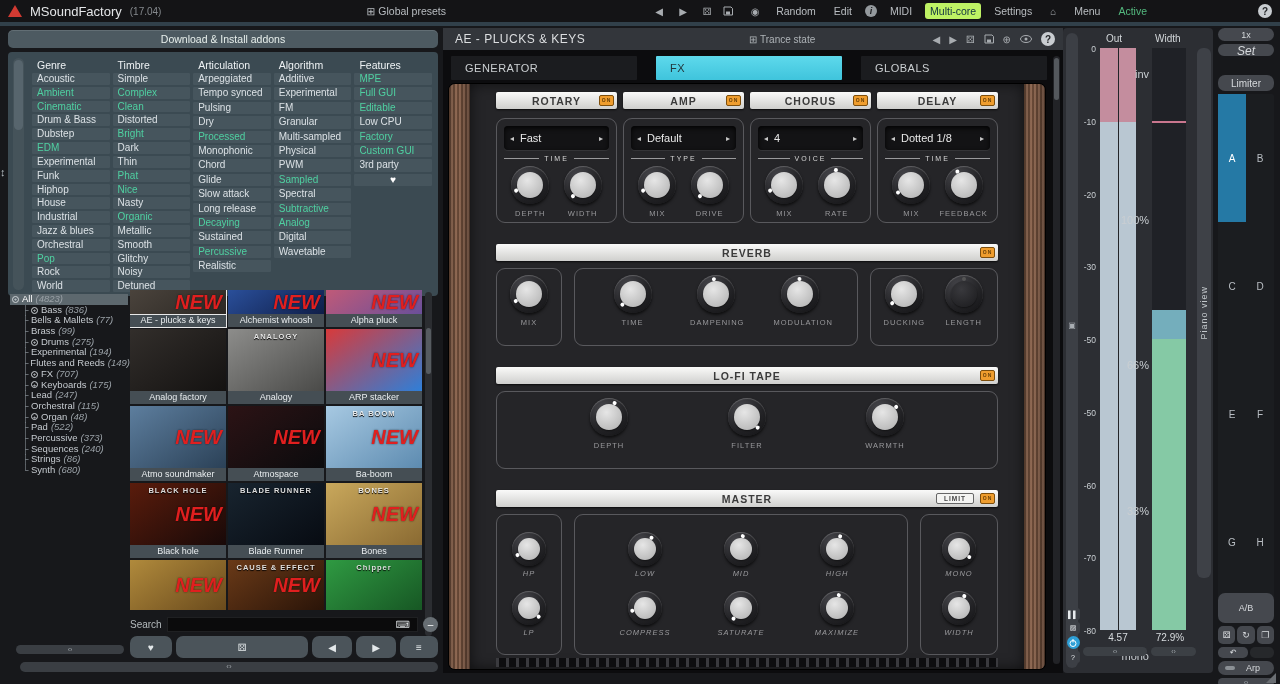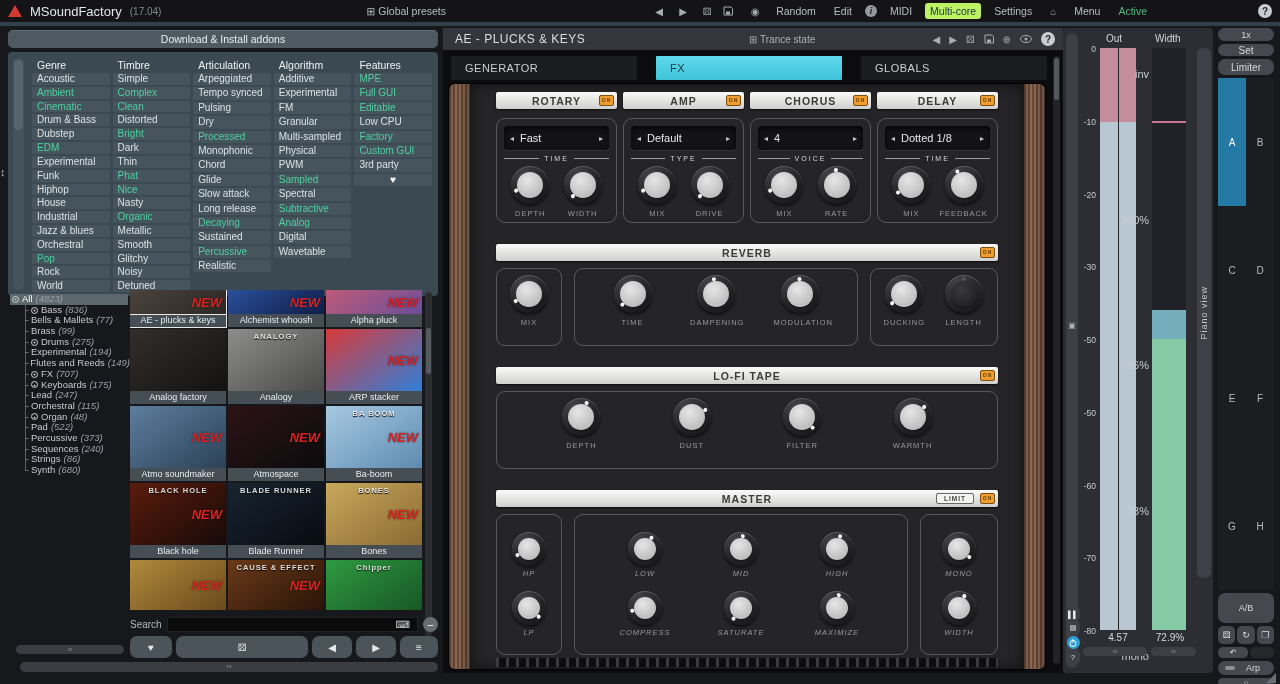--- a/index.html
+++ b/index.html
@@ -46,21 +46,21 @@
     justify-content:center; font-size:6px; line-height:6px; color:#cfd4d8; margin-right:3px; flex:none; }
   .trow.root .texp { margin-left:2px; }
   
   #grid { position:absolute; left:122px; top:262px; width:294px; height:348px; overflow:hidden; }
   .prow { display:flex; gap:2px; margin-bottom:2px; }
   .pitem { width:96px; }
   .thumb { position:relative; width:96px; overflow:hidden; }
   .thumb .ttitle { position:absolute; top:3px; left:0; right:0; text-align:center; font-size:7.5px; letter-spacing:1px;
     color:rgba(255,255,255,.85); font-weight:bold; text-shadow:0 1px 1px #000; white-space:nowrap; }
   .newbadge { position:absolute; right:4px; top:50%; transform:translateY(-50%); color:#e01f1f; font-weight:900;
-    font-style:italic; font-size:13px; letter-spacing:0; text-shadow:0 0 2px rgba(0,0,0,.6); }
+    font-style:italic; font-size:20px; letter-spacing:0; text-shadow:0 0 2px rgba(0,0,0,.6); }
   .plabel { height:13px; line-height:13px; background:#454e54; color:#e9edef; font-size:9px; text-align:center;
     white-space:nowrap; overflow:hidden; }
   .pitem.sel .thumb, .pitem.sel .plabel { outline:1px solid #e8e8e8; }
   #grid-vscroll { position:absolute; left:417px; top:264px; width:7px; height:344px; background:#2b2d31; border-radius:4px; }
   #grid-vscroll .handle { position:absolute; left:1px; top:36px; width:5px; height:46px; background:#565b60; border-radius:3px; }
   
   #search-row { position:absolute; left:122px; top:588px; width:308px; height:16px; display:flex; align-items:center; gap:5px; }
   #search-label { color:#b4babd; font-size:10px; }
   #search-input { flex:1; height:15px; background:#0b0b0c; border:1px solid #1f2022; color:#dfe2e4; font-size:10px;
     padding:0 18px 0 4px; font-family:inherit; }
@@ -158,21 +158,21 @@
     display:flex; align-items:center; justify-content:center; }
   .mbi.power { background:#2e9fd6; border-radius:50%; height:13px; }
   #piano-strip { position:absolute; left:134px; top:20px; width:14px; height:530px; background:#3e4147; border-radius:6px;
     display:flex; align-items:center; justify-content:center; }
   #piano-strip span { writing-mode:vertical-rl; transform:rotate(180deg); color:#c3c8cc; font-size:9px; letter-spacing:1px; }
   
   #rail { position:absolute; left:1218px; top:28px; width:56px; height:650px; }
   .rbtn { width:56px; background:#45484e; border:none; border-radius:7px; color:#d6d9dc; font-size:9px;
     font-family:inherit; display:block; }
   #rb-1x { height:13px; margin-bottom:3px; }
-  #rb-set { height:12px; margin-bottom:3px; font-size:10px; }
+  #rb-set { height:12px; margin-bottom:19px; font-size:12px;font-style:italic; }
   #rb-limiter { height:16px; margin-bottom:3px; font-size:10px; }
   #bank-grid { width:56px; height:512px; background:#1b1d20; border-radius:2px; display:grid;
     grid-template-columns:1fr 1fr; grid-template-rows:repeat(4,1fr); }
   .bank-cell { display:flex; align-items:center; justify-content:center; color:#b9bec3; font-size:10px; }
   .bank-cell.sel { background:#2579a5; color:#fff; }
   #rail-bottom { position:absolute; left:0; top:565px; width:56px; display:flex; flex-direction:column; gap:3px; }
   #ab-btn { height:30px; }
   #ricons { display:flex; gap:2px; }
   .ric { flex:1; height:18px; background:#45484e; border:none; border-radius:5px; color:#dadde0; font-size:9px; }
   #undo-row { display:flex; gap:2px; }
@@ -741,28 +741,20 @@
           <div class="gbox" id="lofi-box">
             <div class="kwrap">
               <div class="knob" style="--a: 22deg;">
                 <i class="ring"></i>
                 <i class="cap"></i>
                 <i class="kdot"></i>
               </div>
               <div class="klabel">DEPTH</div>
             </div>
             <div class="kwrap">
-              <div class="knob" style="--a: 62deg;">
-                <i class="ring"></i>
-                <i class="cap"></i>
-                <i class="kdot"></i>
-              </div>
-              <div class="klabel">DUST</div>
-            </div>
-            <div class="kwrap">
               <div class="knob" style="--a: 135deg;">
                 <i class="ring"></i>
                 <i class="cap"></i>
                 <i class="kdot"></i>
               </div>
               <div class="klabel">FILTER</div>
             </div>
             <div class="kwrap">
               <div class="knob" style="--a: 48deg;">
                 <i class="ring"></i>

